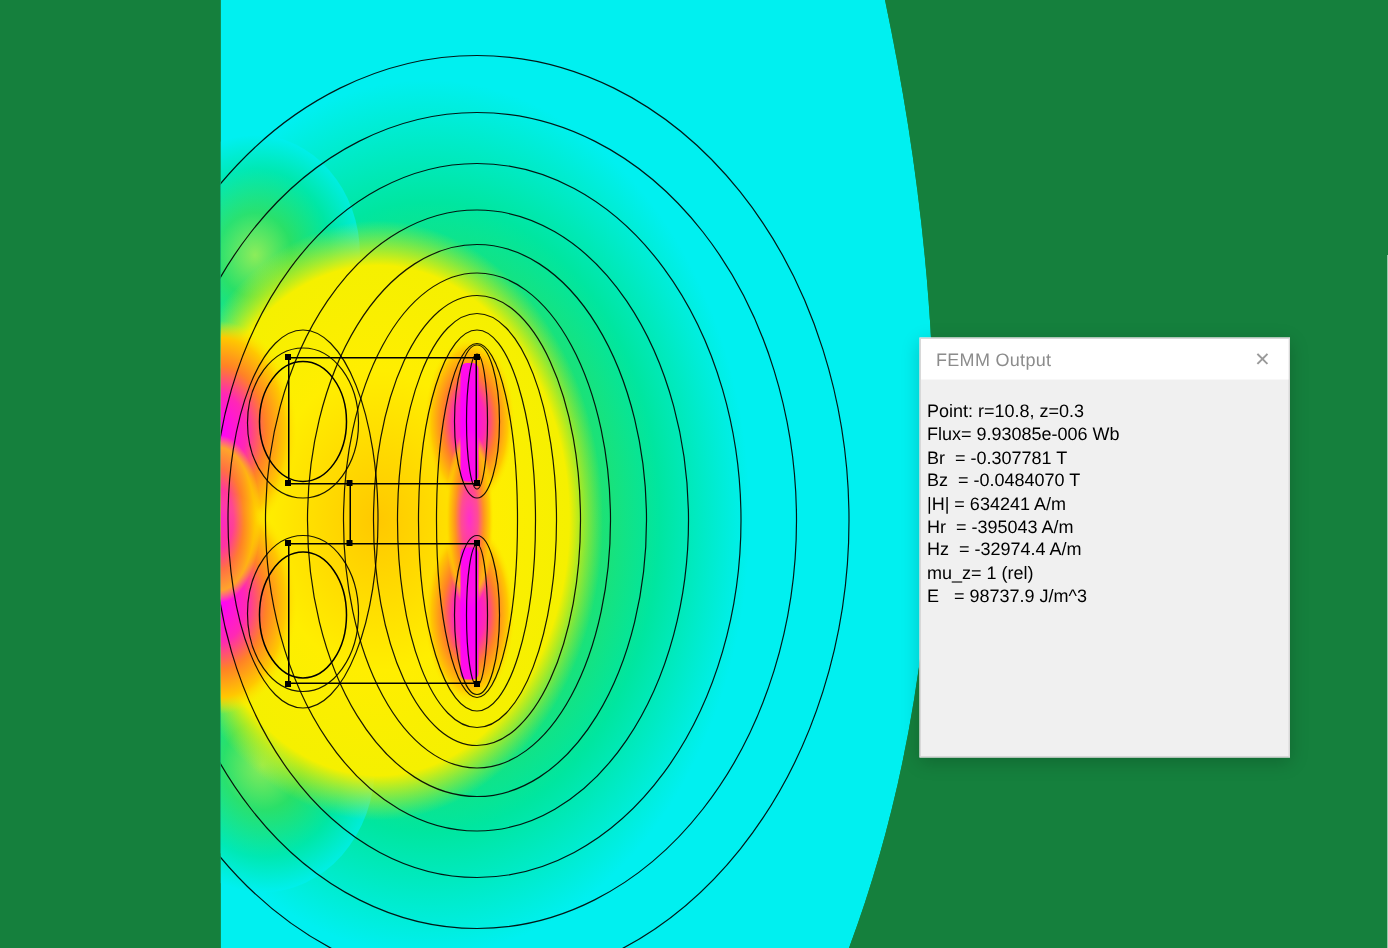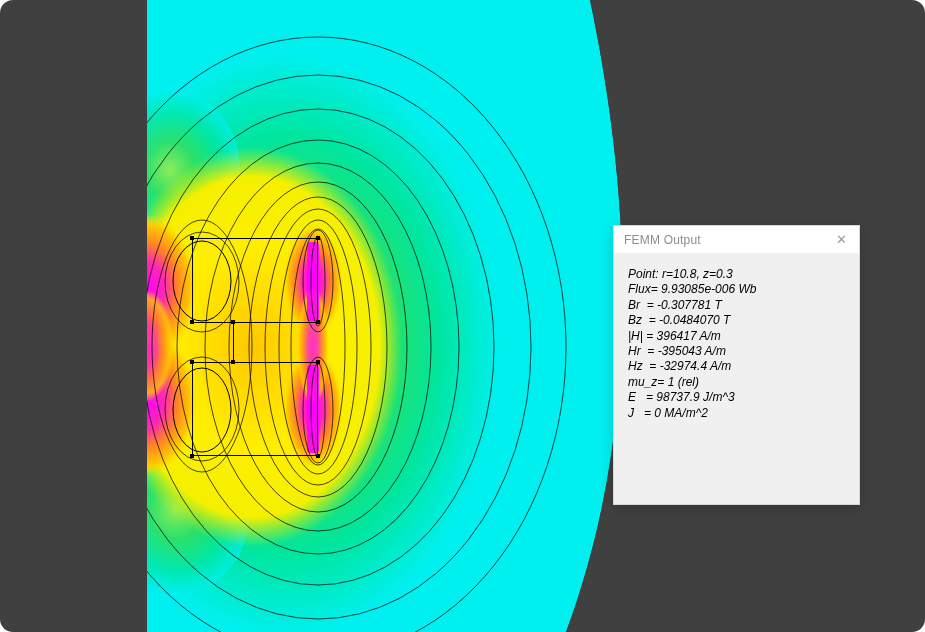--- a/index.html
+++ b/index.html
@@ -1,23 +1,22 @@
 <!DOCTYPE html>
 <html><head>
 <meta charset="utf-8">
 <style>
   html, body { margin: 0; padding: 0; background: #ffffff; }
   .stage {
     position: relative;
     width: 925px;
     height: 632px;
     overflow: hidden;
-    background: #404040;
+    background: #15803d;
     font-family: "Liberation Sans", sans-serif;
-    border-radius: 13px;
   }
   .plot-svg { position: absolute; left: 0; top: 0; display: block; }
 
   
   .dialog {
     position: absolute;
     left: 613px;
     top: 225px;
     width: 247px;
     height: 280px;
@@ -43,22 +42,21 @@
     user-select: none;
   }
   .titlebar .close {
     color: #9a9a9a;
     font-size: 13px;
     line-height: 13px;
     padding: 2px 4px;
     cursor: pointer;
   }
   .dialog-body {
-    padding: 14px 10px 0 14px;
-    font-style: italic;
+    padding: 14px 10px 0 4px;
   }
   .out-line {
     font-size: 12px;
     line-height: 15.4px;
     color: #000000;
     white-space: pre;
   }
 </style>
 </head>
 <body>
@@ -168,22 +166,21 @@
   <div class="dialog">
     <div class="titlebar">
       <span class="title">FEMM Output</span>
       <span class="close">✕</span>
     </div>
     <div class="dialog-body">
       <div class="out-line">Point: r=10.8, z=0.3</div>
       <div class="out-line">Flux= 9.93085e-006 Wb</div>
       <div class="out-line">Br  = -0.307781 T</div>
       <div class="out-line">Bz  = -0.0484070 T</div>
-      <div class="out-line">|H| = 396417 A/m</div>
+      <div class="out-line">|H| = 634241 A/m</div>
       <div class="out-line">Hr  = -395043 A/m</div>
       <div class="out-line">Hz  = -32974.4 A/m</div>
       <div class="out-line">mu_z= 1 (rel)</div>
       <div class="out-line">E   = 98737.9 J/m^3</div>
-      <div class="out-line">J   = 0 MA/m^2</div>
     </div>
   </div>
 
 </div>
 
 </body></html>

